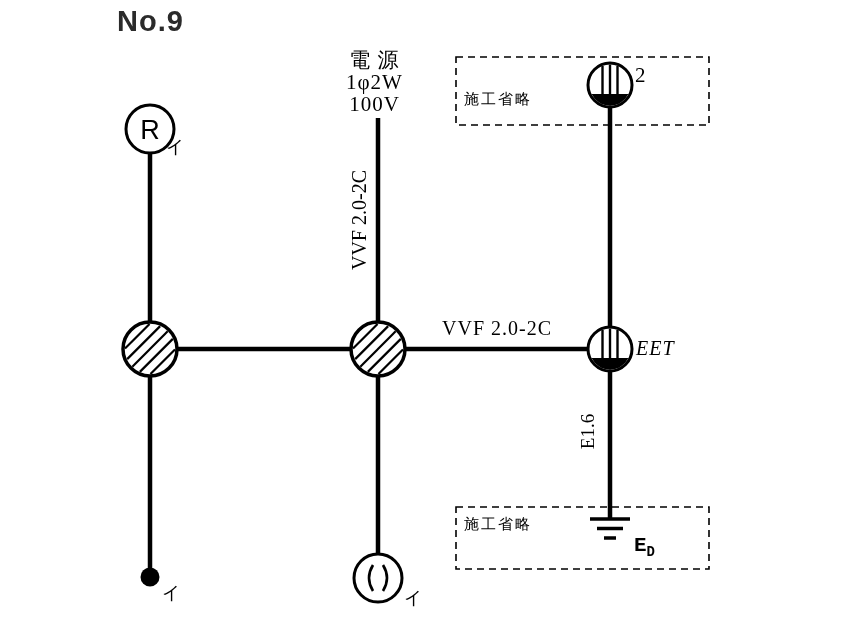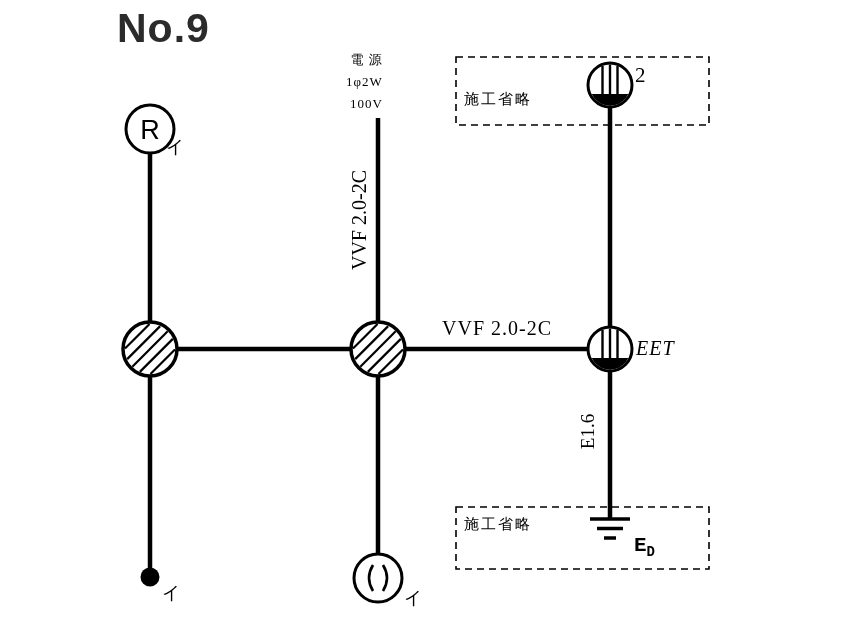--- a/index.html
+++ b/index.html
@@ -2,22 +2,22 @@
 <html><head>
 <meta charset="utf-8">
 <style>
   html,body{margin:0;padding:0;}
   body{width:864px;height:622px;background:#ffffff;}
   #canvas{position:relative;width:864px;height:622px;background:#ffffff;overflow:hidden;
           font-family:"Liberation Serif","DejaVu Serif",serif;color:#000;}
   #canvas > svg{position:absolute;left:0;top:0;}
   .txt{position:absolute;white-space:nowrap;line-height:1.1;z-index:5;}
   .title{left:117px;top:6px;font-family:"Liberation Sans","DejaVu Sans",sans-serif;
-         font-size:41px;font-weight:600;color:#2b2b2b;letter-spacing:1px;}
-  .power{left:346px;top:49px;font-size:13px;line-height:22px;letter-spacing:1px;text-align:right;}
+         font-size:29px;font-weight:600;color:#2b2b2b;letter-spacing:1px;}
+  .power{left:346px;top:49px;font-size:21px;line-height:22px;letter-spacing:1px;text-align:center;}
   .power div{white-space:nowrap;}
   .vtext{transform:rotate(-90deg);text-align:center;font-size:20px;}
   #vvf-vertical{left:279px;top:209px;width:160px;}
   #e16-label{left:548px;top:421px;width:80px;font-size:19px;}
   .cable-h{left:442px;top:317px;font-size:20px;letter-spacing:1px;}
   .omit{font-size:15px;letter-spacing:2px;}
   #omit-top{left:464px;top:91px;}
   #omit-bottom{left:464px;top:516px;}
   .circuit{font-size:18px;}
   #circuit-lamp{left:166px;top:138px;}

